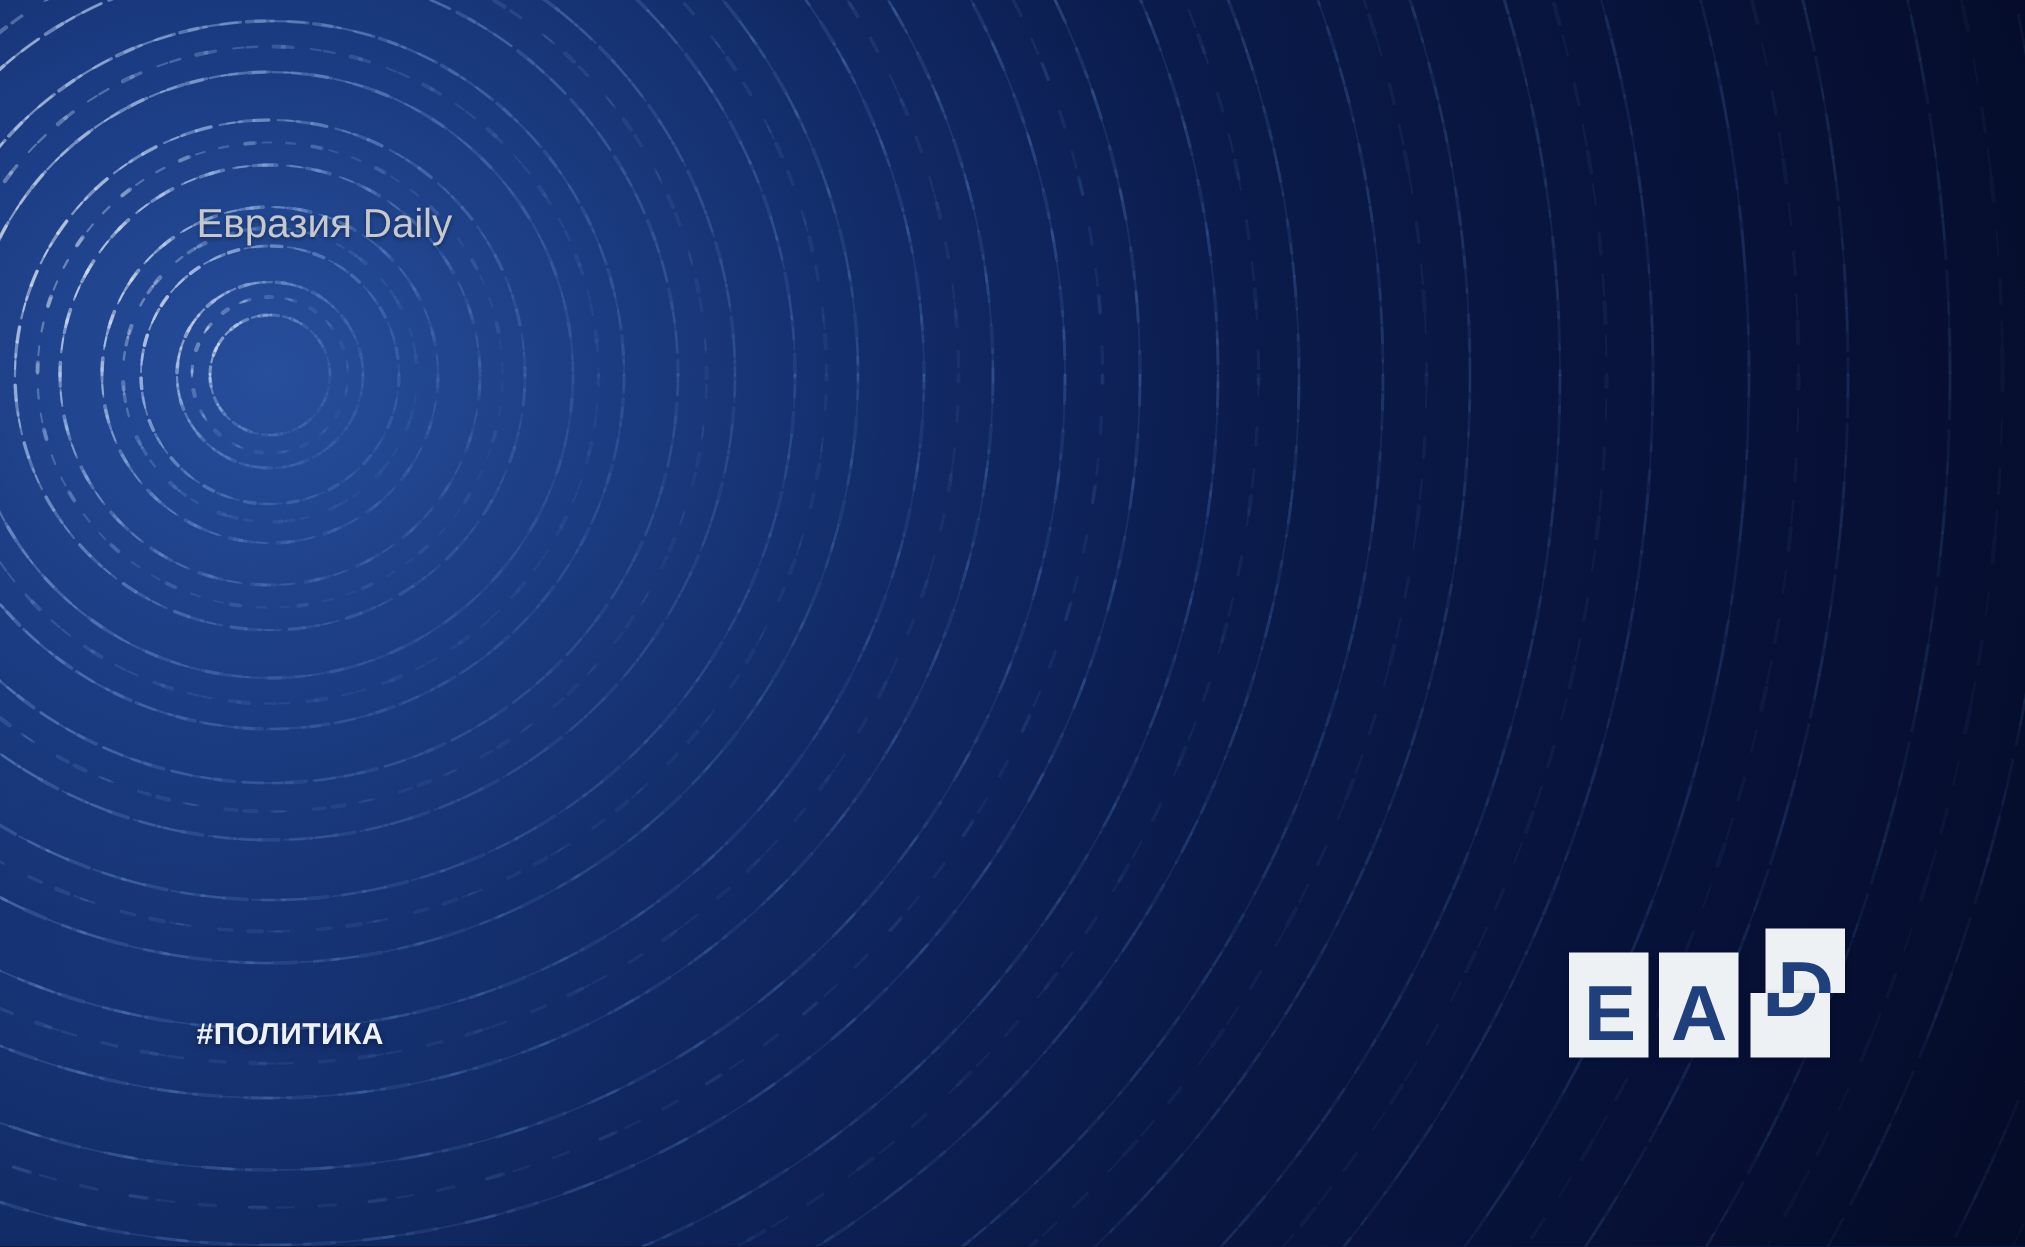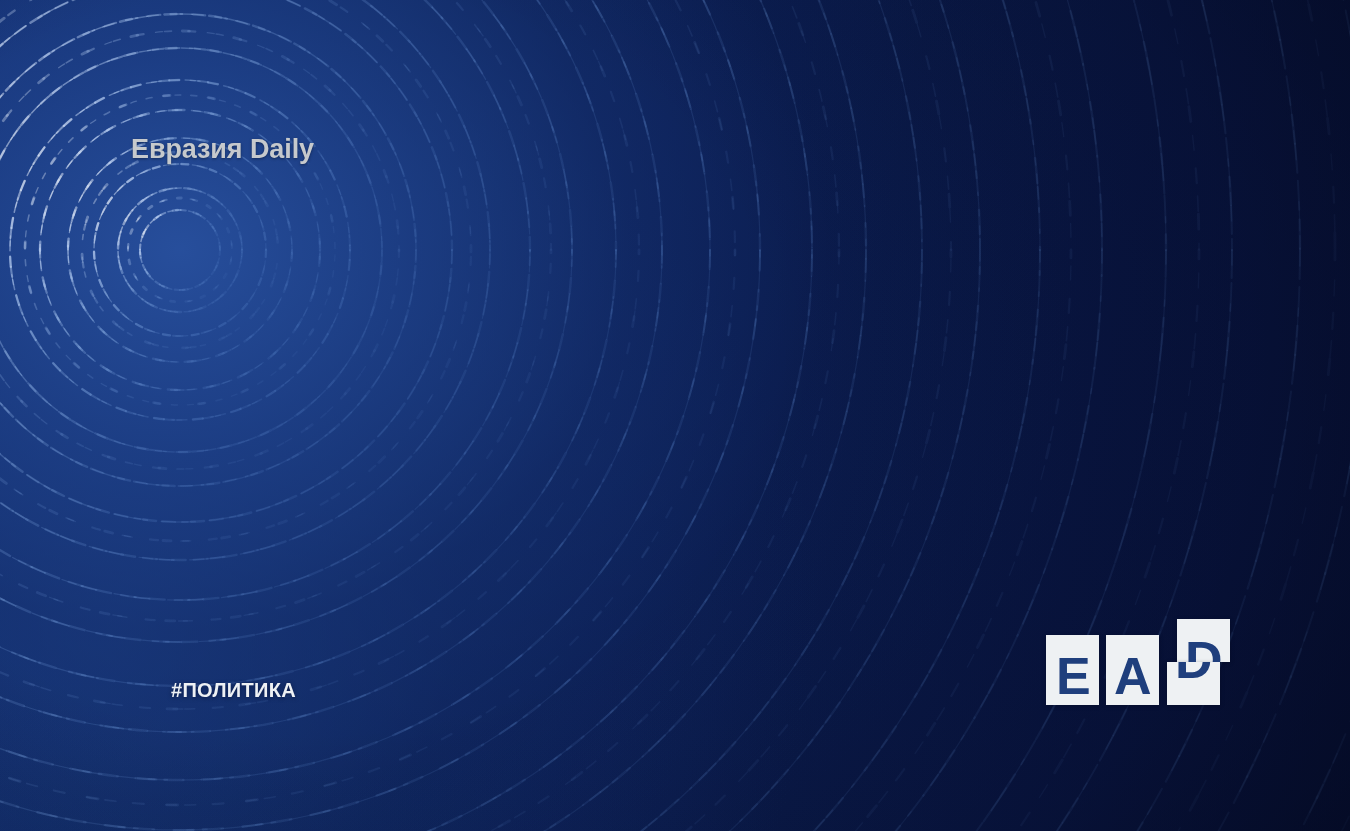--- a/index.html
+++ b/index.html
@@ -78,21 +78,21 @@
   .content {
     position: absolute;
     inset: 0;
   }
 
   .brand {
     position: absolute;
     left: 131px;
     top: 134px;
     font-size: 27px;
-    font-weight: 700;
+    font-weight: 400;
     letter-spacing: -0.1px;
     color: #c6c9cc;
     text-shadow: 0 1px 3px rgba(0,0,0,0.38);
     white-space: nowrap;
     text-align: center;
   }
 
   .headline {
     position: absolute;
     left: 131px;
@@ -110,21 +110,20 @@
   .tag {
     position: absolute;
     left: 131px;
     top: 679px;
     font-size: 20px;
     font-weight: 700;
     letter-spacing: 0.3px;
     color: #eef1f4;
     text-shadow: 0 1px 4px rgba(3,10,34,0.55);
     white-space: nowrap;
-    margin-left: 40px;
   }
 
   
   .logo {
     position: absolute;
     left: 1046px;
     top: 619px;
     width: 175px;
     height: 86px;
   }

